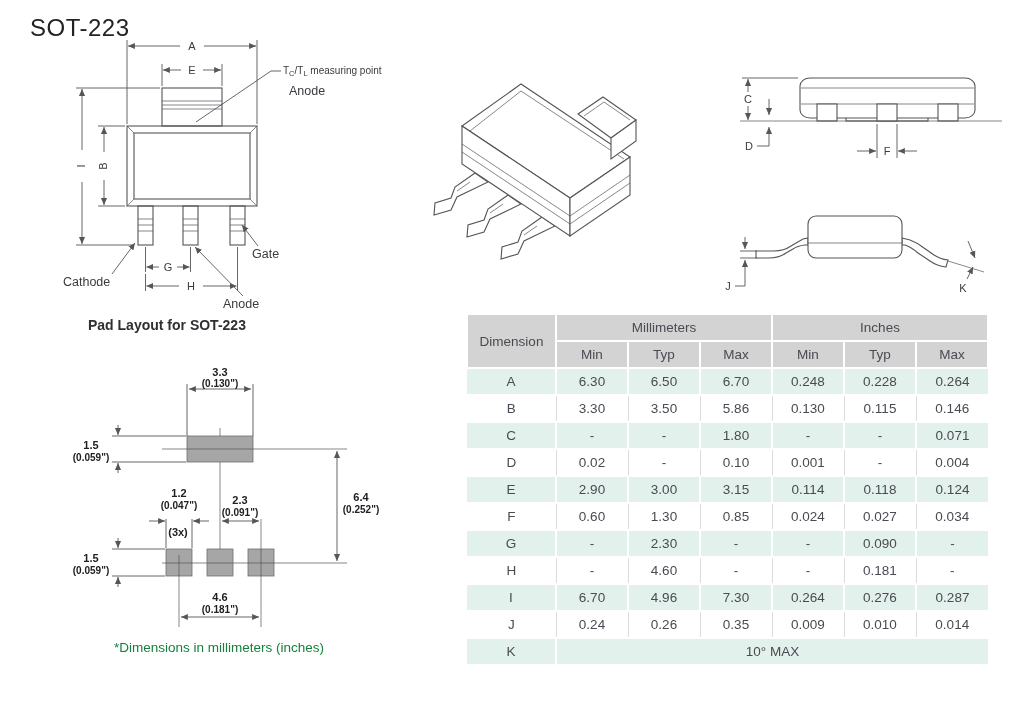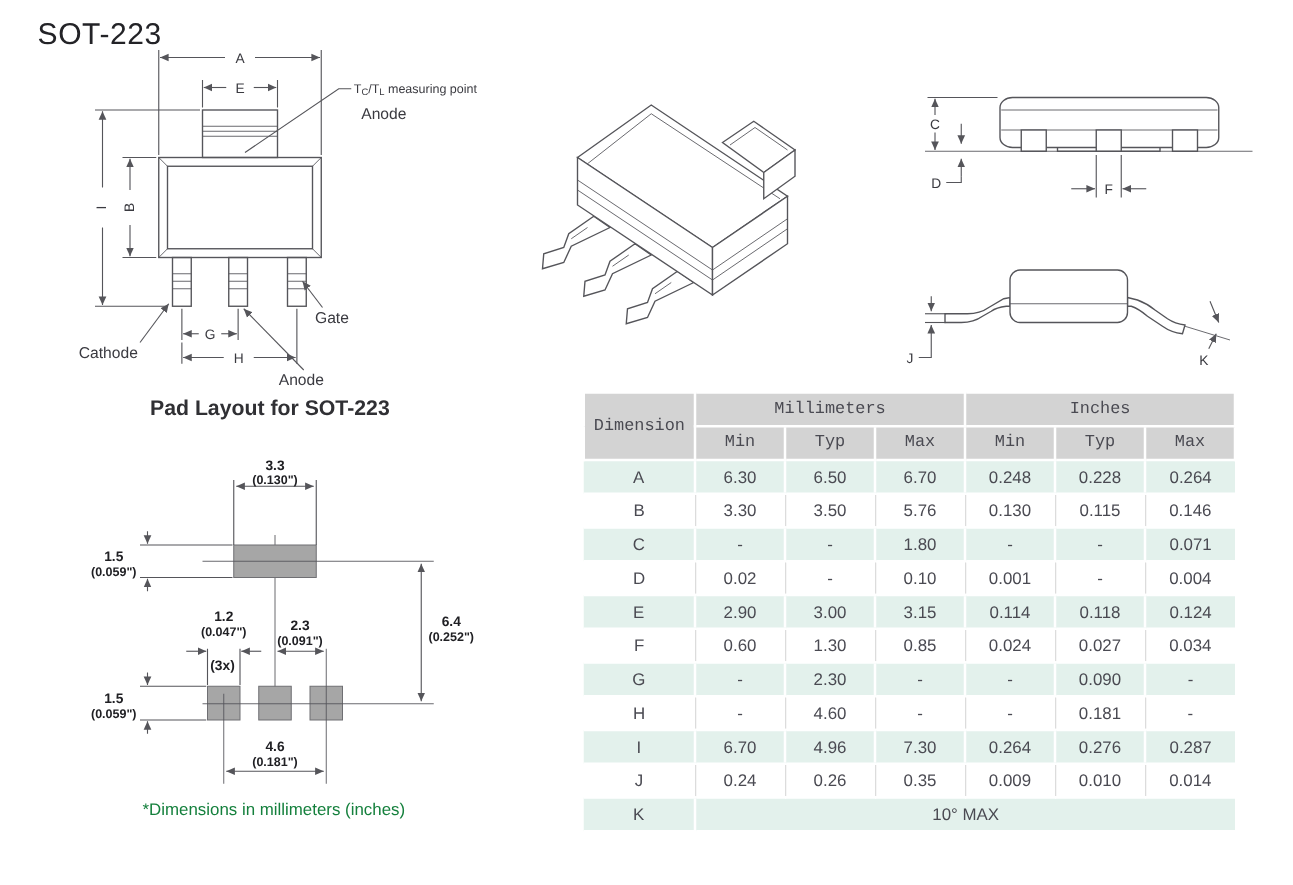--- a/index.html
+++ b/index.html
@@ -1,40 +1,40 @@
 <!DOCTYPE html>
 <html><head>
 <meta charset="utf-8">
 <style>
   html,body{margin:0;padding:0;}
   body{width:1034px;height:708px;position:relative;background:#ffffff;
        font-family:"Liberation Sans",sans-serif;color:#3a3a40;overflow:hidden;}
   .abs{position:absolute;}
   #page-title{left:30px;top:14px;font-size:24px;letter-spacing:.5px;color:#232327;}
-  #pad-heading{left:88px;top:317px;font-size:17px;font-weight:bold;color:#303034;margin-left:32px;}
+  #pad-heading{left:88px;top:317px;font-size:14px;font-weight:bold;color:#303034;}
   #footnote{left:114px;top:640px;font-size:13.5px;color:#15803d;}
   svg text{font-family:"Liberation Sans",sans-serif;}
   .ol{fill:none;stroke:#55555a;stroke-width:1.1;}
   .olw{fill:#ffffff;stroke:#55555a;stroke-width:1.1;}
   .dl{fill:none;stroke:#55555a;stroke-width:0.9;}
   .hl{fill:none;stroke:#55555a;stroke-width:0.7;}
   .dt{font-size:11px;fill:#3a3a40;}
   .lbl{font-size:12.5px;fill:#3a3a40;}
   .mp{font-size:10px;fill:#3a3a40;}
   .sub{font-size:7.5px;}
   .pdt{font-size:11px;font-weight:bold;fill:#202024;}
   .pdt2{font-size:10px;font-weight:bold;fill:#202024;}
   .pad{fill:#a6a6a6;stroke:#6f6f73;stroke-width:0.8;}
   .am{text-anchor:middle;}
   
   #dim-table{left:466px;top:313px;width:521px;}
   table{border-collapse:collapse;table-layout:fixed;width:521px;
         font-size:13.5px;color:#4a4a52;}
   th,td{padding:0;text-align:center;font-weight:400;height:25px;}
-  thead th{background:#d3d3d3;border:2px solid #ffffff;height:25px;font-family:Liberation Mono, monospace;}
+  thead th{background:#d3d3d3;border:2px solid #ffffff;height:25px;}
   tr.mint td{background:#e3f1ec;border-top:2px solid #ffffff;border-bottom:2px solid #ffffff;border-left:2px solid #ffffff;}
   tr.mint td:first-child{border-left:none;}
   tr.plain td{background:#ffffff;border-left:1px solid #dcdcdc;}
   tr.plain td:first-child{border-left:none;}
 </style>
 </head>
 <body>
 
 <div class="abs" id="page-title">SOT-223</div>
 <div class="abs" id="pad-heading">Pad Layout for SOT-223</div>
@@ -273,21 +273,21 @@
         <td>6.50</td>
         <td>6.70</td>
         <td>0.248</td>
         <td>0.228</td>
         <td>0.264</td>
       </tr>
       <tr class="plain">
         <td>B</td>
         <td>3.30</td>
         <td>3.50</td>
-        <td>5.76</td>
+        <td>5.86</td>
         <td>0.130</td>
         <td>0.115</td>
         <td>0.146</td>
       </tr>
       <tr class="mint">
         <td>C</td>
         <td>-</td>
         <td>-</td>
         <td>1.80</td>
         <td>-</td>

